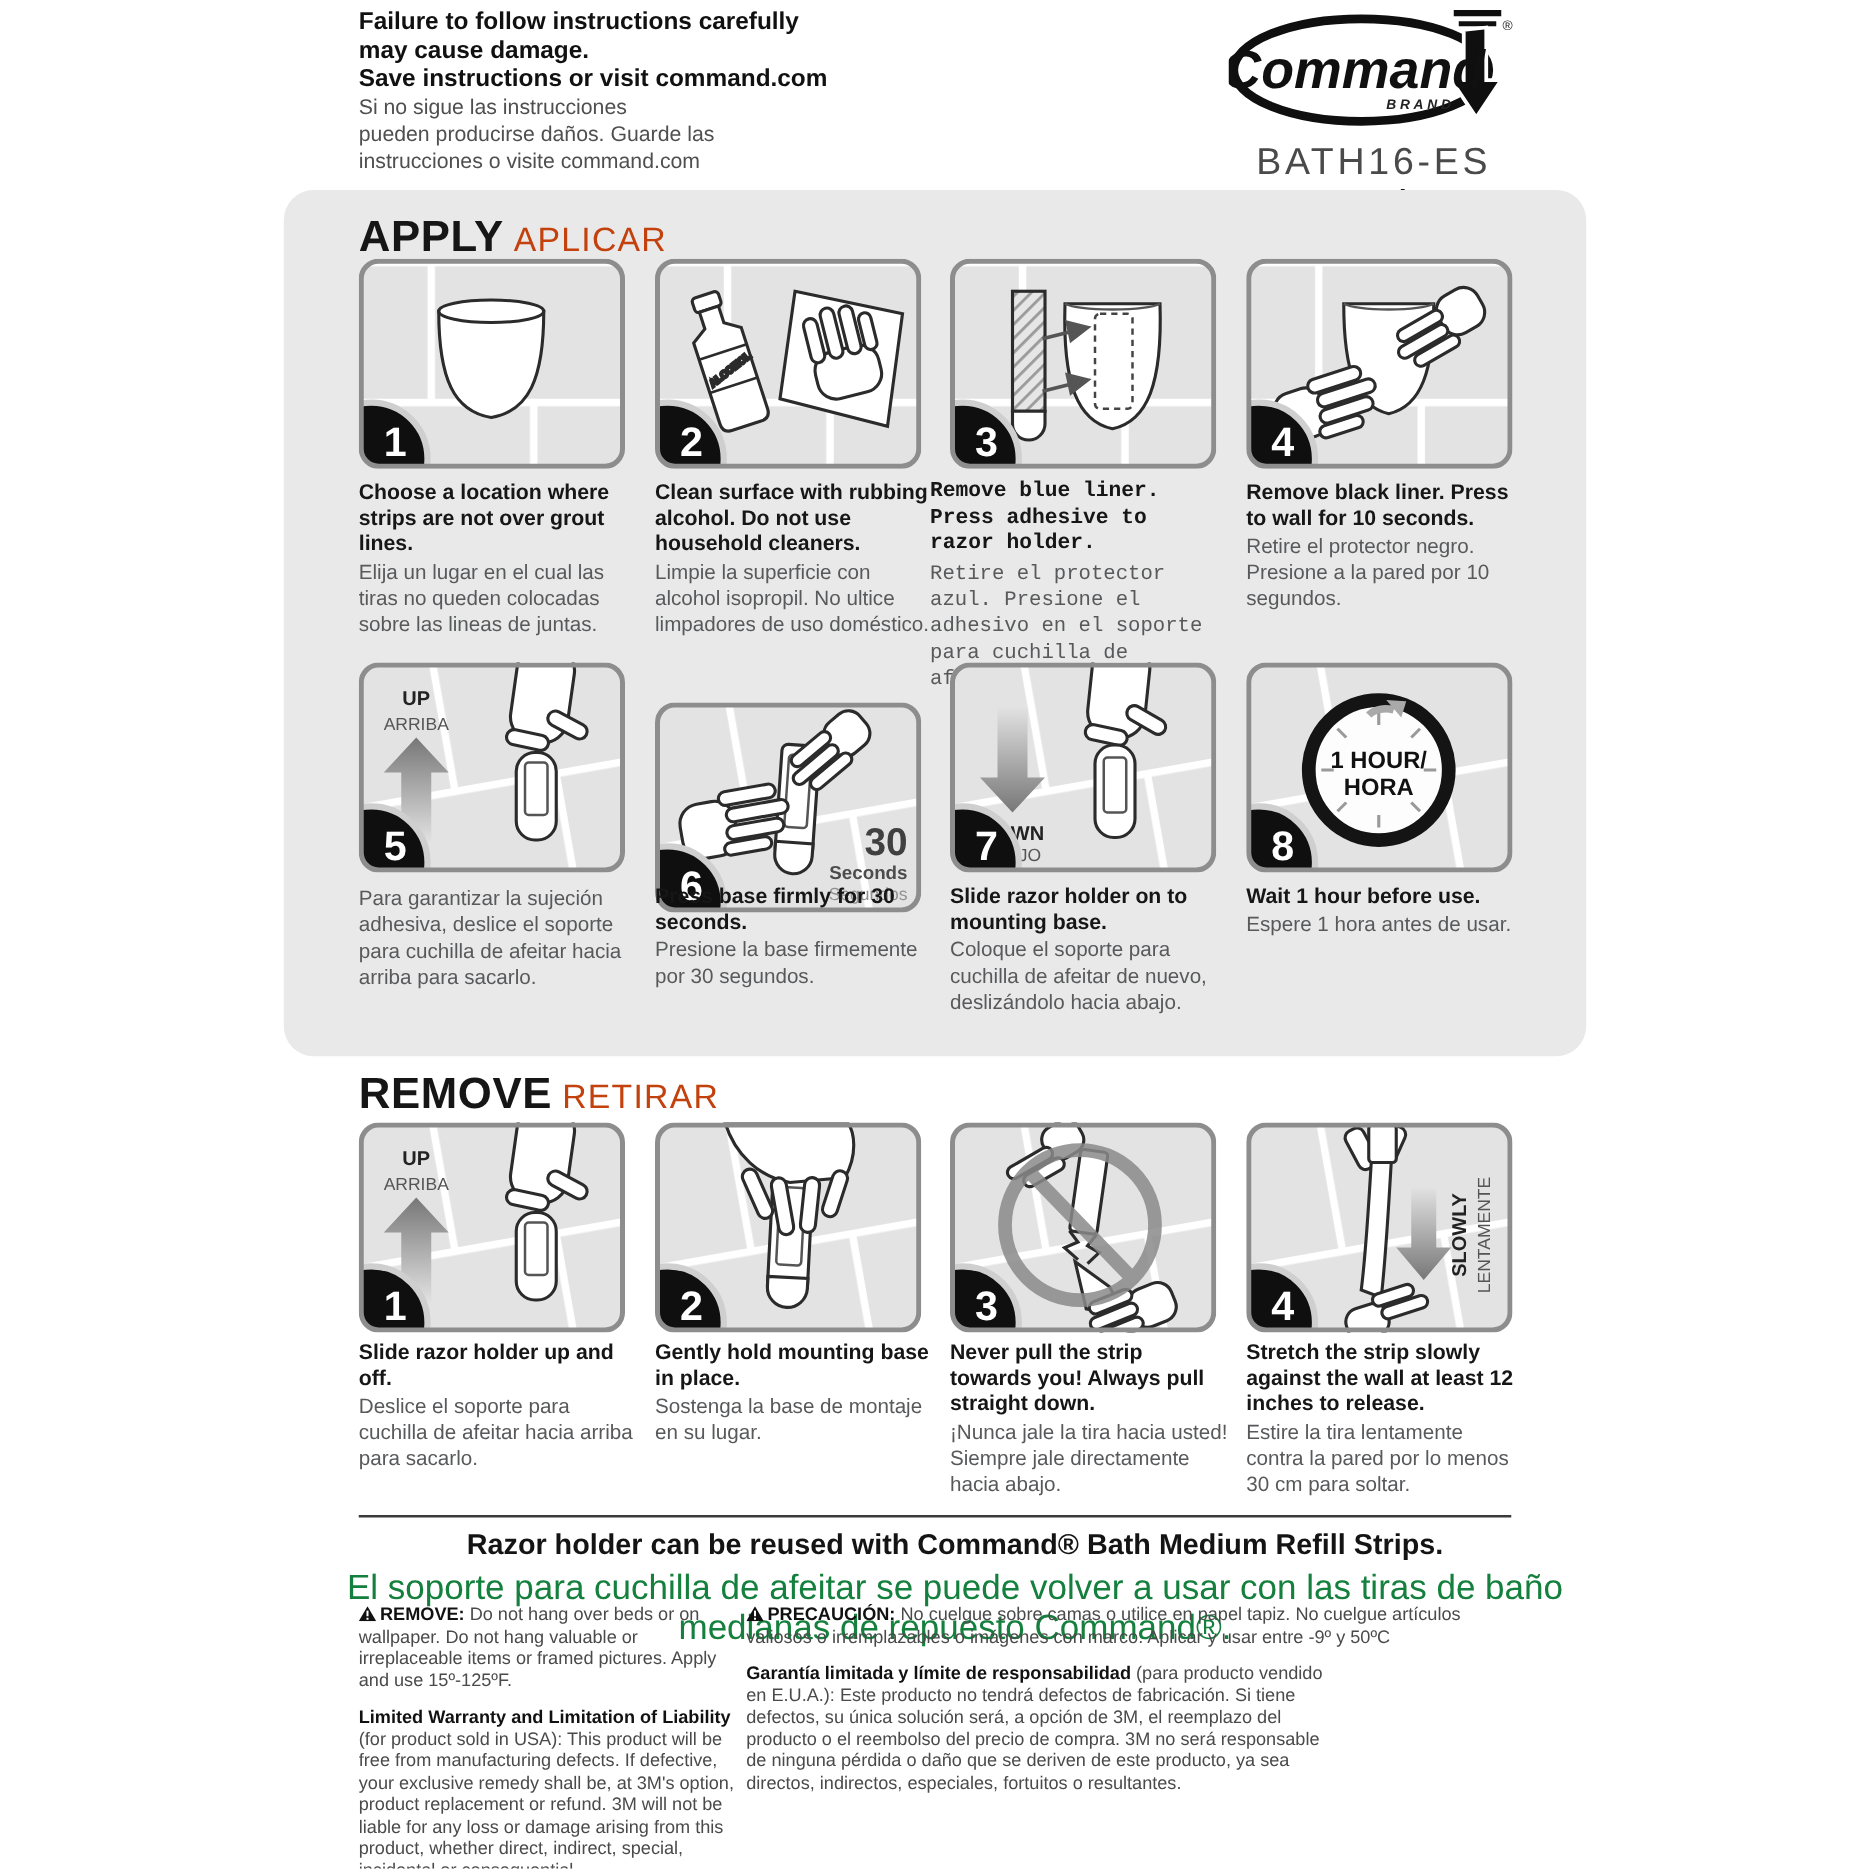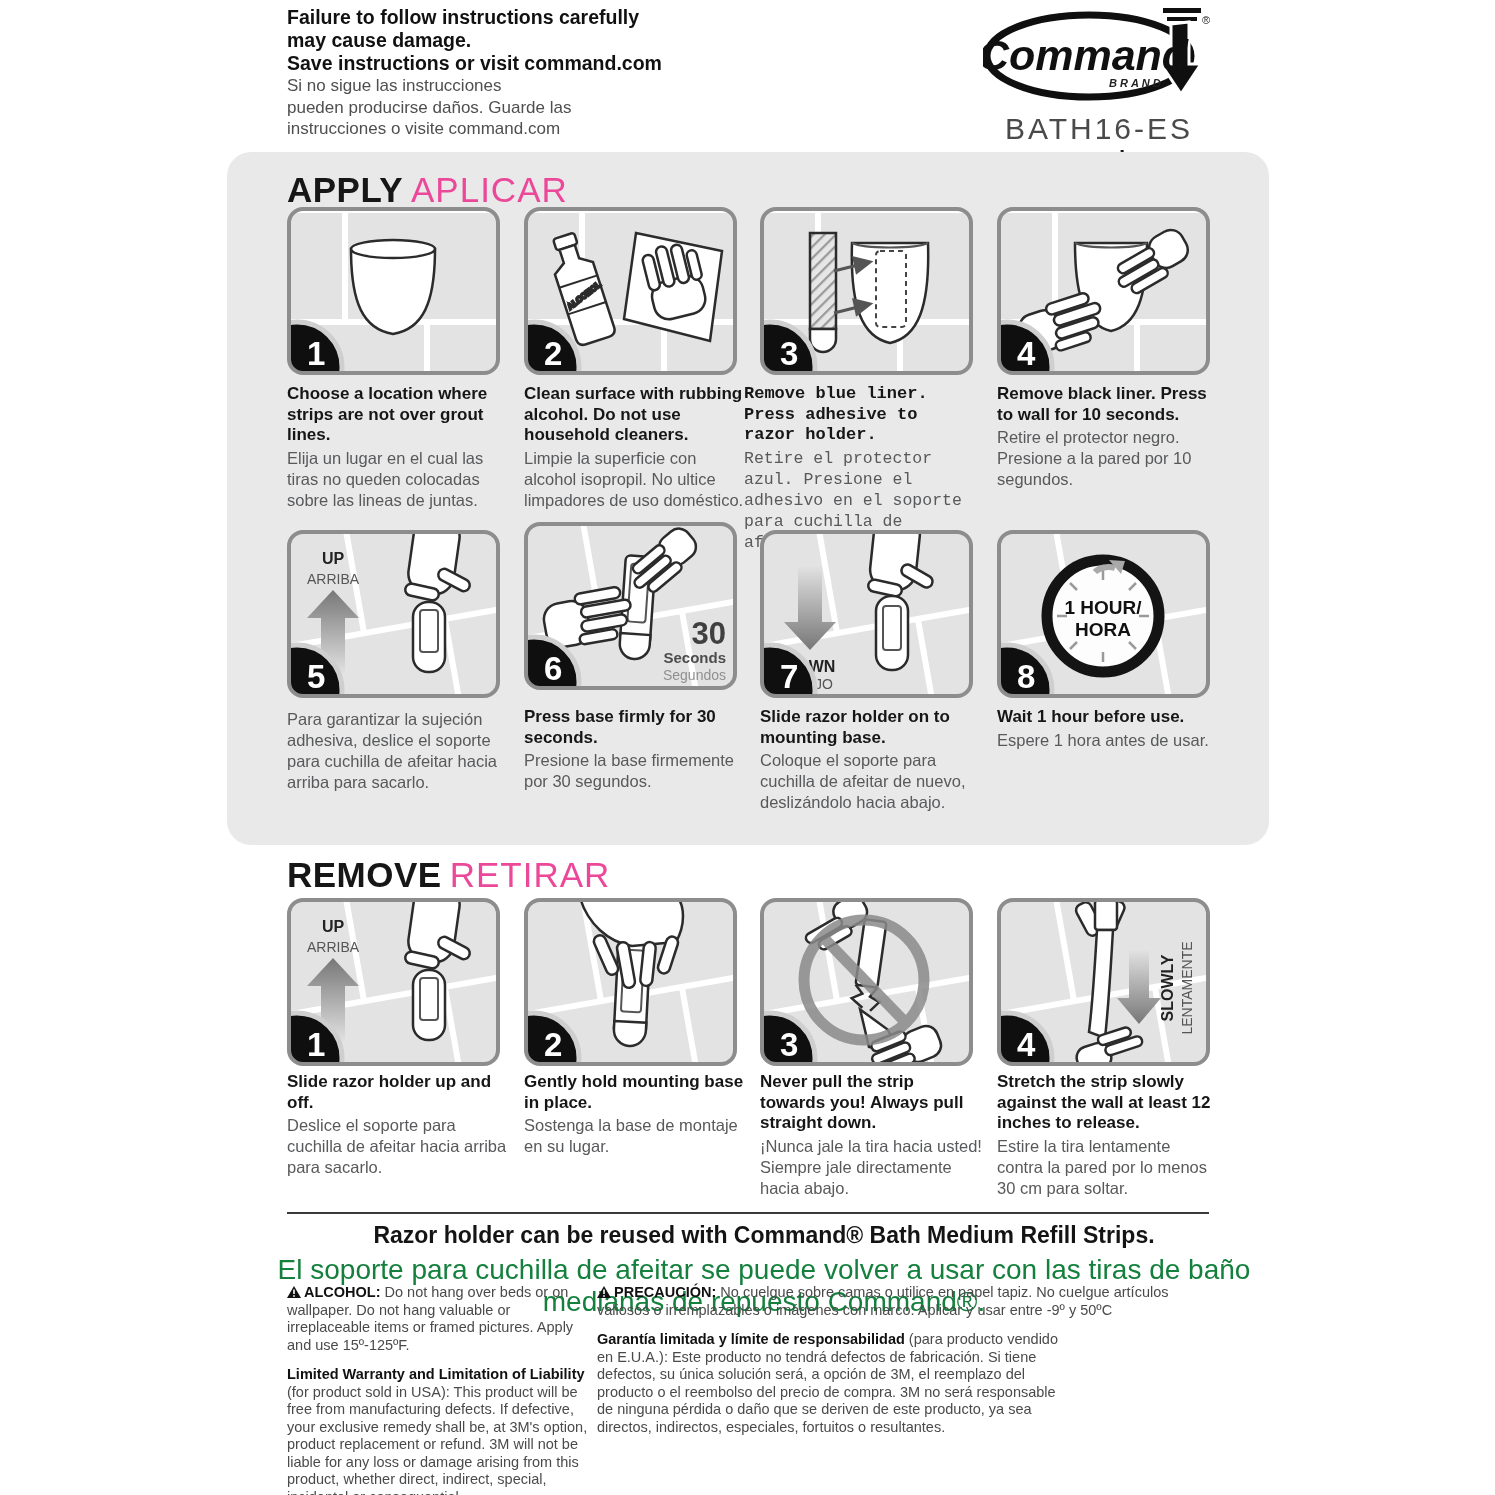--- a/index.html
+++ b/index.html
@@ -12,21 +12,21 @@
   .hdr-left .g{font-size:17px;color:#4f4f4f;line-height:21.5px;margin:0;}
   .hdr-left .g:first-of-type{margin-top:3px;}
   .brand{position:absolute;left:983px;top:6px;width:232px;text-align:center;}
   .brand .model{font-size:30px;color:#4a4a4a;letter-spacing:3px;margin-top:2px;}
   .brand .site{font-size:22px;font-weight:bold;color:#161616;margin-top:0px;}
 
   
   .apply-panel{position:absolute;left:227px;top:152px;width:1042px;height:693px;
                background:#e9e9e9;border-radius:24px;}
   .sec-title{position:absolute;font-size:35px;font-weight:800;color:#161616;letter-spacing:.5px;}
-  .sec-title .es{font-size:35px;font-weight:400;color:#ec4899;letter-spacing:1px;margin-left:8px;}
+  .sec-title .es{font-size:27px;font-weight:400;color:#c2410c;letter-spacing:1px;margin-left:8px;}
   .remove-title{left:287px;top:855px;}
 
   
   .card{position:absolute;width:213px;height:168px;}
   .card svg{display:block;width:213px;height:168px;}
   .cap{position:absolute;width:222px;}
   .cap .en{font-size:17px;font-weight:bold;line-height:20.5px;color:#161616;margin:0;}
   .cap .es{font-size:16.5px;line-height:21px;color:#58595b;margin:2px 0 0 0;}
 
   
@@ -260,21 +260,21 @@
         <rect x="133" y="80" width="18" height="42" rx="3" fill="none" stroke="#555" stroke-width="2"></rect>
       </g>
       <g clip-path="url(#cardClip)">
         <circle cx="10" cy="160" r="45" fill="#0f0f0f" stroke="#cfcfcf" stroke-width="5"></circle>
         <text x="20" y="158" class="badge-num">5</text>
       </g>
       <rect class="cardborder" x="2" y="2" width="209" height="164" rx="14"></rect>
     </svg>
   </div>
 
-  <div class="card" style="left:524px;top:522px;">
+  <div class="card" style="left:524px;top:562px;">
     <svg viewBox="0 0 213 168">
       <rect x="2" y="2" width="209" height="164" rx="14" fill="url(#tileB)"></rect>
       <g class="ill" transform="rotate(4 112 90)">
         <rect x="98" y="34" width="30" height="88" rx="5"></rect>
         <rect x="104" y="42" width="18" height="58" rx="3" fill="none" stroke="#555" stroke-width="2"></rect>
         <path d="M98,112 h30 v10 a15,15 0 0 1 -30,0 Z"></path>
       </g>
       <g transform="translate(54,96) rotate(-10)" class="ill">
         <rect x="-34" y="-18" width="44" height="44" rx="16"></rect>
         <rect x="0" y="-24" width="46" height="11" rx="5.5"></rect>
@@ -492,21 +492,21 @@
     <p class="en">Razor holder can be reused with Command® Bath Medium Refill Strips.</p>
     <p class="es">El soporte para cuchilla de afeitar se puede volver a usar con las tiras de baño medianas de repuesto Command®.</p>
   </div>
 
   <div class="col-left fineprint">
     <p>
       <svg class="warn-tri" width="14" height="12" viewBox="0 0 14 12">
         <polygon points="7,0 14,12 0,12" fill="#111"></polygon>
         <rect x="6.2" y="3.5" width="1.6" height="4.5" fill="#fff"></rect>
         <rect x="6.2" y="9.2" width="1.6" height="1.6" fill="#fff"></rect>
-      </svg><span class="b">ALCOHOL:</span>
+      </svg><span class="b">REMOVE:</span>
       <span>Do not hang over beds or on wallpaper. Do not hang valuable or irreplaceable items or framed pictures. Apply and use 15º-125ºF.</span>
     </p>
     <p>
       <span class="b">Limited Warranty and Limitation of Liability</span>
       <span>(for product sold in USA): This product will be free from manufacturing defects. If defective, your exclusive remedy shall be, at 3M's option, product replacement or refund. 3M will not be liable for any loss or damage arising from this product, whether direct, indirect, special, incidental or consequential.</span>
     </p>
   </div>
 
   <div class="col-right fineprint">
     <p>

